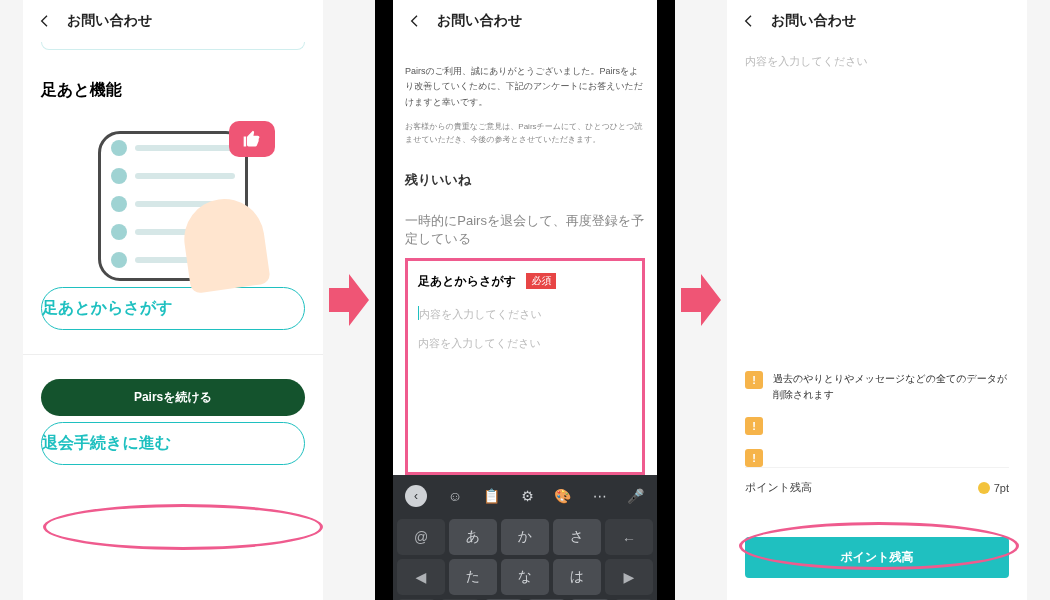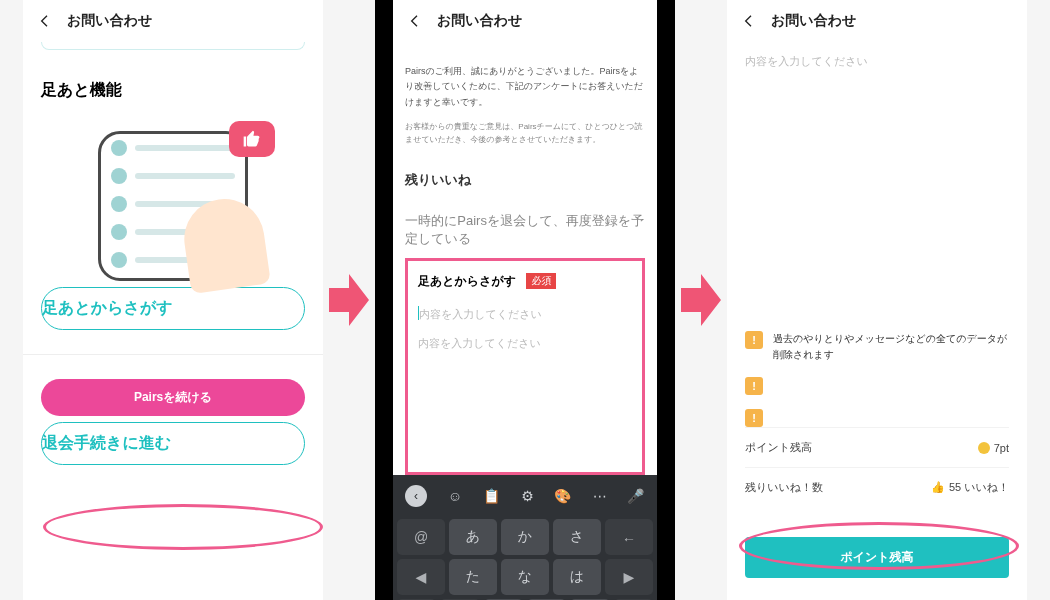--- a/index.html
+++ b/index.html
@@ -55,21 +55,21 @@
     border-radius: 999px;
     width: 100%;
     padding: 10px 0;
     color: #1fc0c0;
     font-size: 16px;
     font-weight: 700;
     margin-top: 6px;
     cursor: pointer;
   }
   .pill-fill {
-    background: #ec4899;
+    background: #14532d;
     border-radius: 999px;
     width: 100%;
     padding: 10px 0;
     text-align: center;
     color: #fff;
     font-size: 12px;
     font-weight: 600;
     margin-top: 10px;
     cursor: pointer;
   }
@@ -371,23 +371,19 @@
         <div class="warn-icon">!</div>
       </div>
       <div class="warn-row">
         <div class="warn-icon">!</div>
       </div>
 
       <div class="stat-row">
         <span>ポイント残高</span>
         <span><span class="coin"></span><span>7pt</span></span>
       </div>
-      <div class="stat-row">
-        <span>残りいいね！数</span>
-        <span><span class="thumbs">👍</span><span>55 いいね！</span></span>
-      </div>
 
       <div class="confirm-btn">ポイント残高</div>
     </div>
     <div class="ellipse" style="left:12px;bottom:30px;width:280px;height:48px;"></div>
   </div>
 
 </div>
 
 </body></html>

